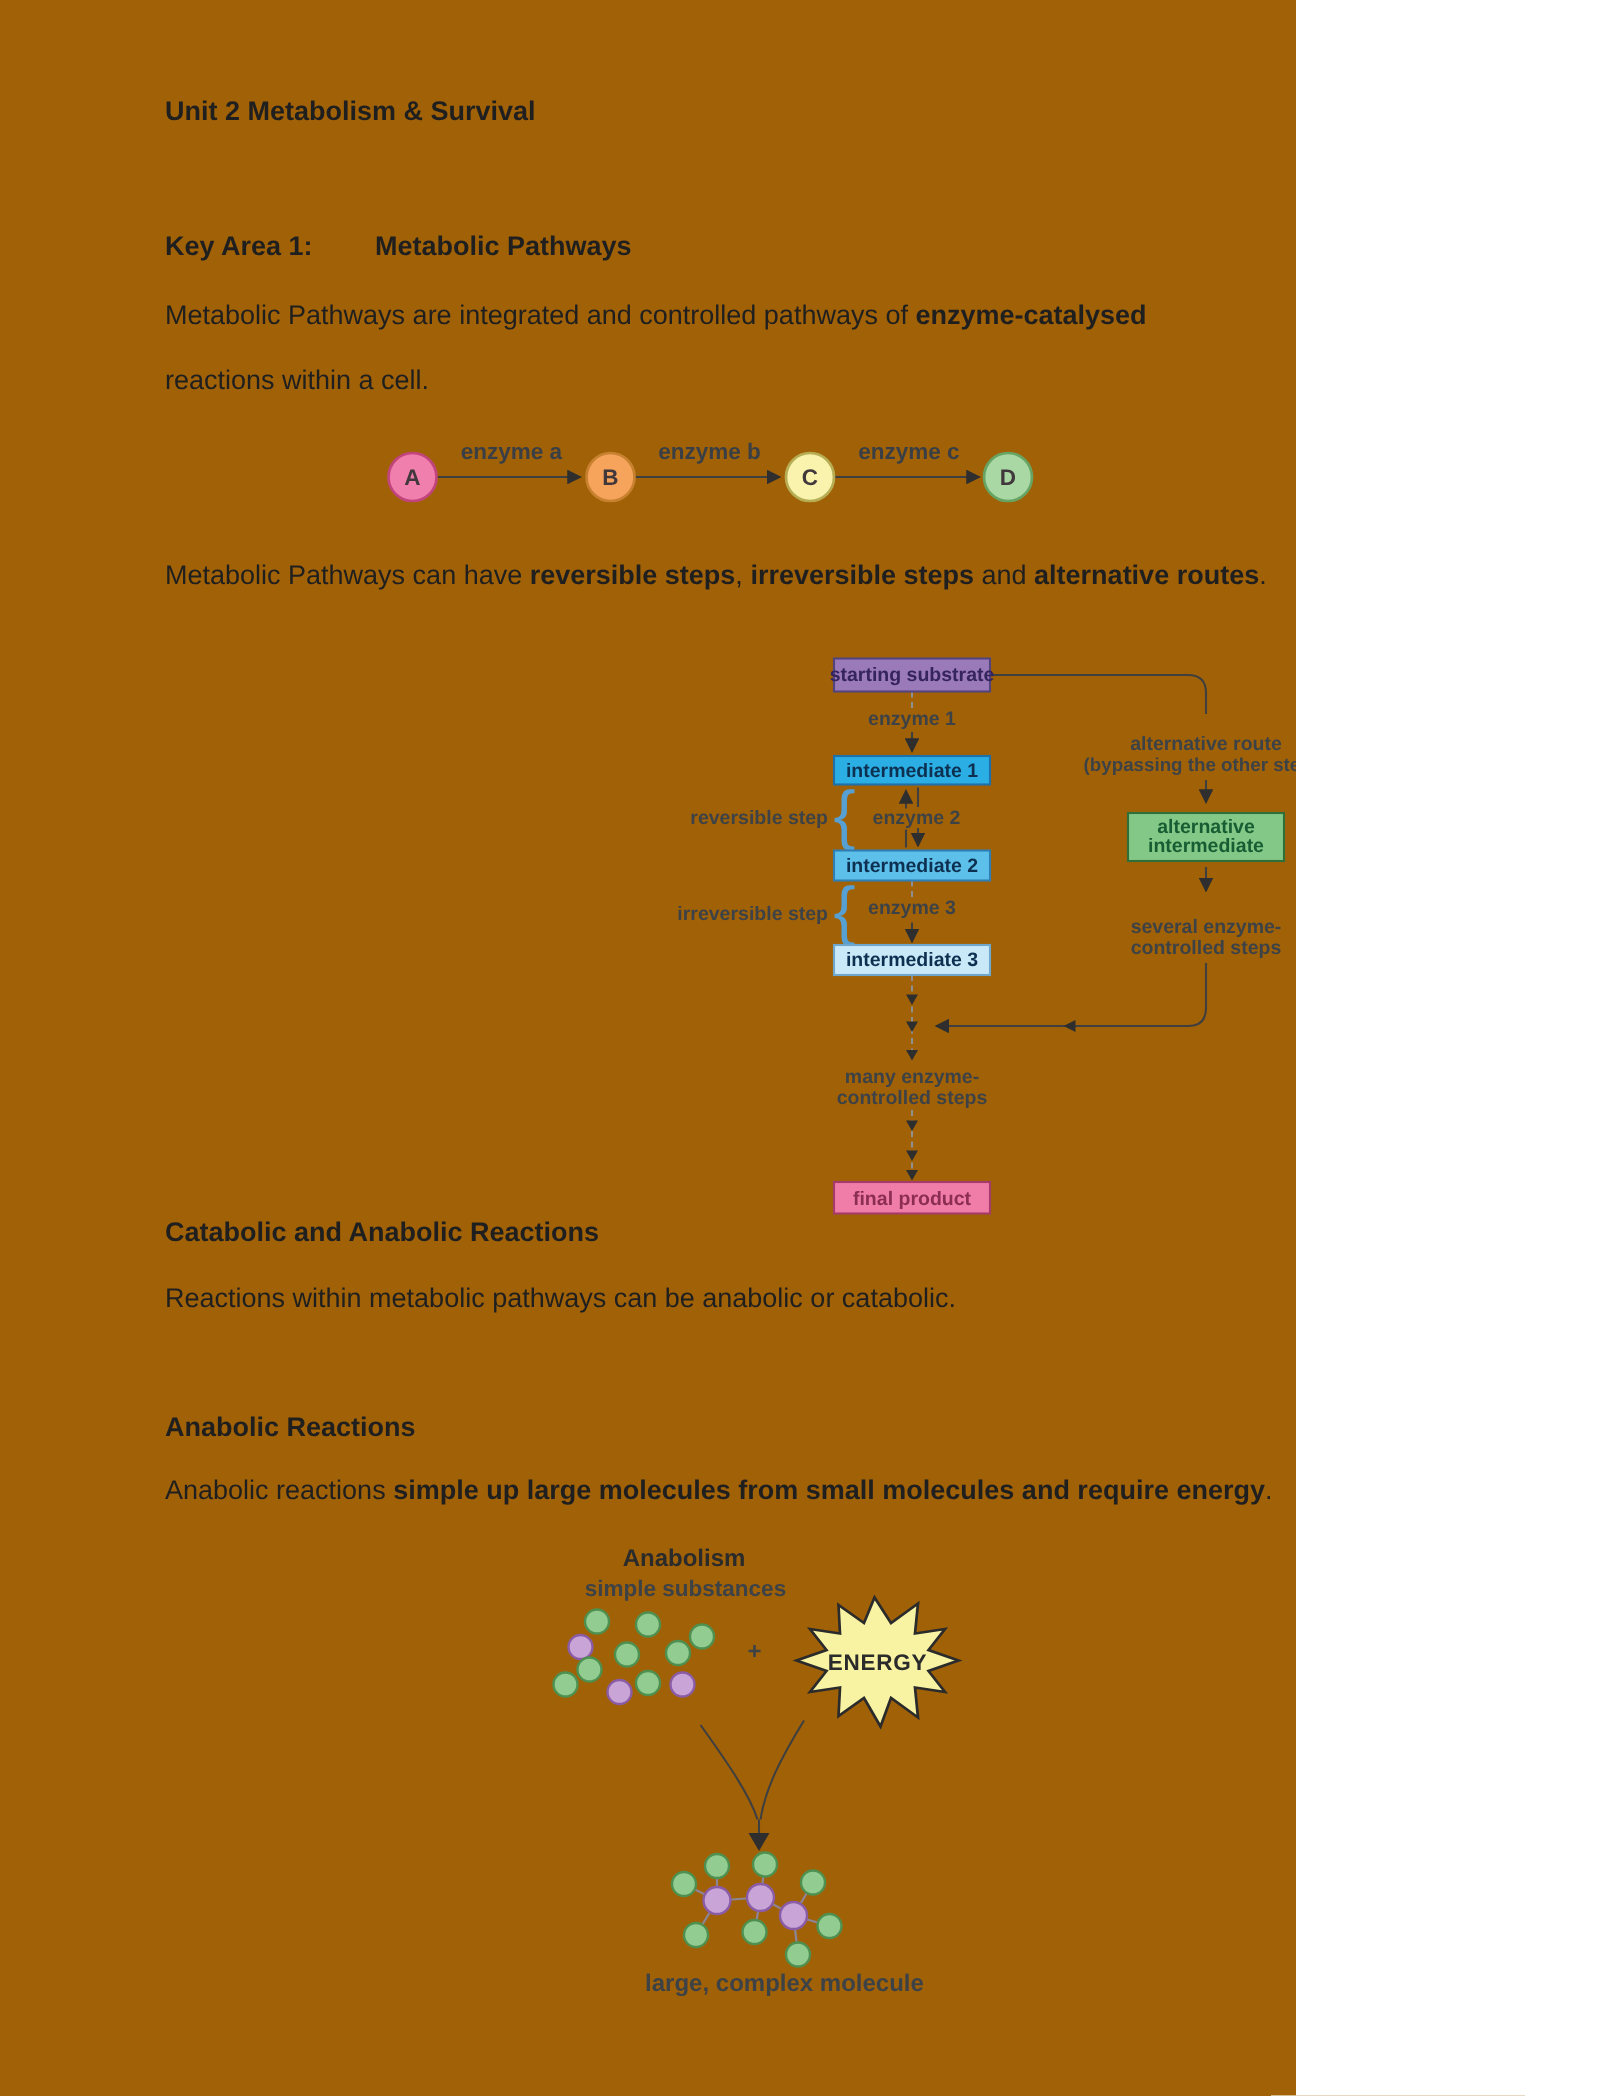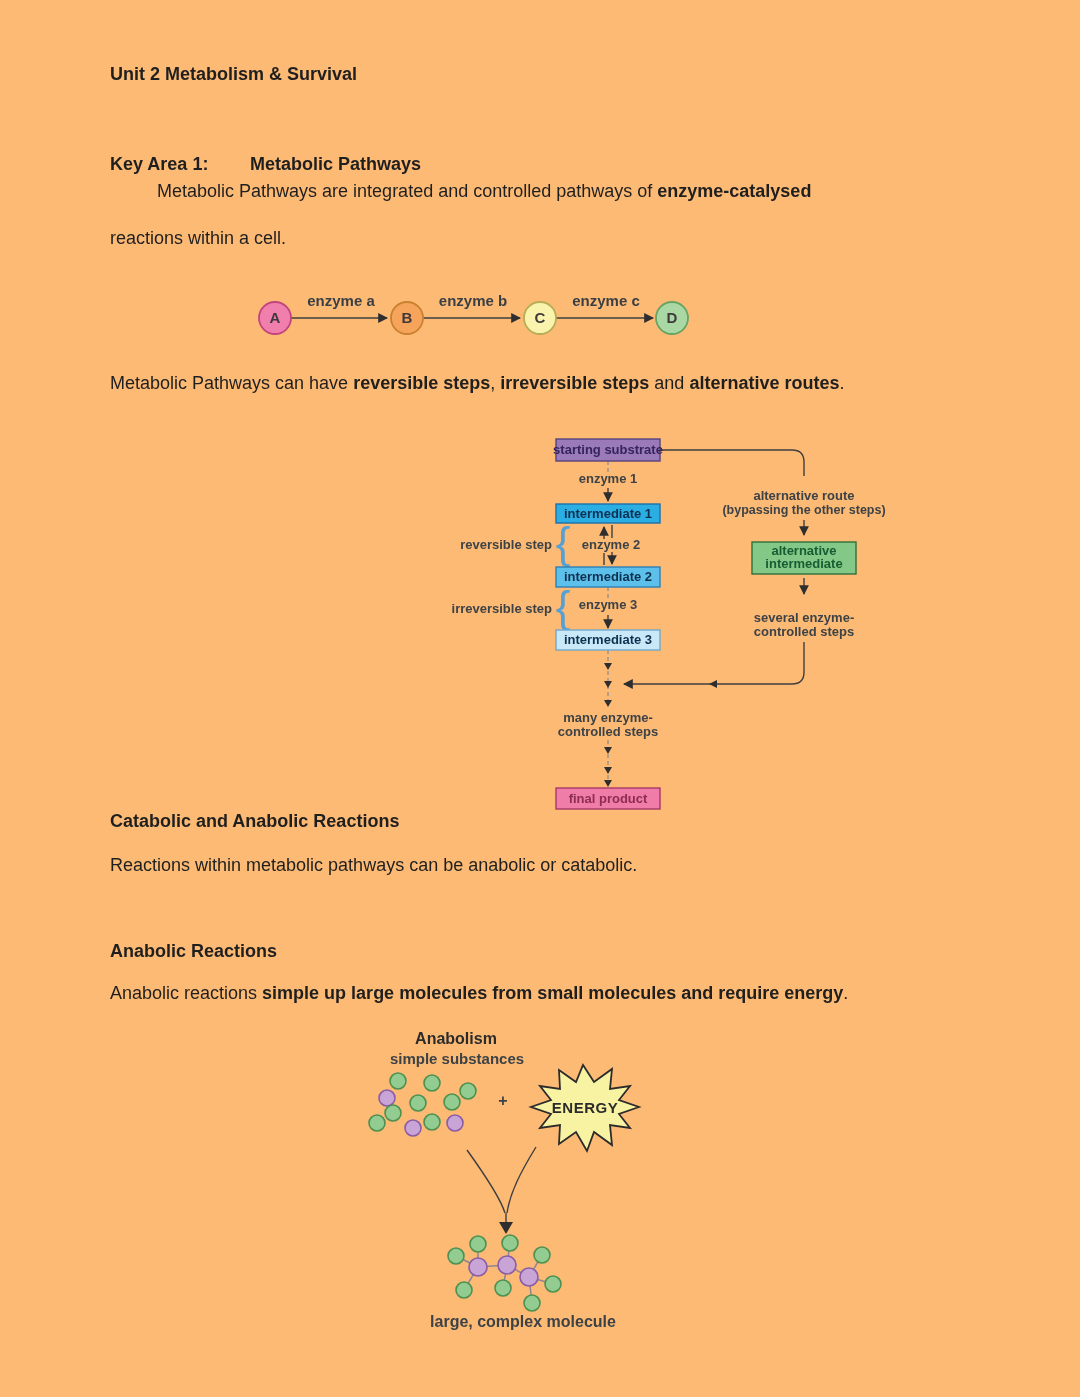--- a/index.html
+++ b/index.html
@@ -1,16 +1,16 @@
 <!DOCTYPE html>
 <html><head>
 <meta charset="utf-8">
 <style>
   html,body{margin:0;padding:0;background:#fff;}
-  .page{position:relative;width:1080px;height:1397px;background:#fdba74;overflow:hidden;
+  .page{position:relative;width:864px;height:1397px;background:#a16207;overflow:hidden;
         font-family:"Liberation Sans",sans-serif;color:#1f1f1f;}
   .t{position:absolute;font-size:18px;line-height:24px;white-space:nowrap;color:#1f1f1f;}
   .b{font-weight:700;}
   .ka-label{display:inline-block;width:140px;font-weight:700;}
   .abs{position:absolute;}
   svg text{font-family:"Liberation Sans",sans-serif;}
   .chain-label{font-size:15px;font-weight:600;fill:#3a3f45;}
   .chain-letter{font-size:15px;font-weight:700;fill:#41383c;}
   .flow-label{font-size:13px;font-weight:600;fill:#3d4247;}
   .flow-label-sm{font-size:12.5px;font-weight:600;fill:#3d4247;}
@@ -34,24 +34,24 @@
 <body>
 
 <div class="page">
 
   <div class="t b" style="left:110px;top:62px;">Unit 2 Metabolism &amp; Survival</div>
 
   <div class="t" style="left:110px;top:152px;">
     <span class="ka-label">Key Area 1:</span><span class="b">Metabolic Pathways</span>
   </div>
 
-  <div class="t" style="left:110px;top:179px;margin-left:47px;">
+  <div class="t" style="left:110px;top:198px;">
     <span>Metabolic Pathways are integrated and controlled pathways of </span><strong>enzyme-catalysed</strong>
   </div>
-  <div class="t" style="left:110px;top:226px;text-align:right;">reactions within a cell.</div>
+  <div class="t" style="left:110px;top:241px;text-align:right;">reactions within a cell.</div>
 
   <svg class="abs" style="left:230px;top:285px;" width="480" height="65" viewBox="0 0 480 65">
     <defs>
       <marker id="arr" viewBox="0 0 10 10" refX="9" refY="5" markerWidth="7" markerHeight="7" orient="auto-start-reverse">
           <path d="M0,0 L10,5 L0,10 z" fill="#2e2e2e"></path>
         </marker>
     </defs>
     <line x1="61" y1="33" x2="157" y2="33" class="sol" marker-end="url(#arr)"></line>
     <line x1="193" y1="33" x2="290" y2="33" class="sol" marker-end="url(#arr)"></line>
     <line x1="326" y1="33" x2="423" y2="33" class="sol" marker-end="url(#arr)"></line>

